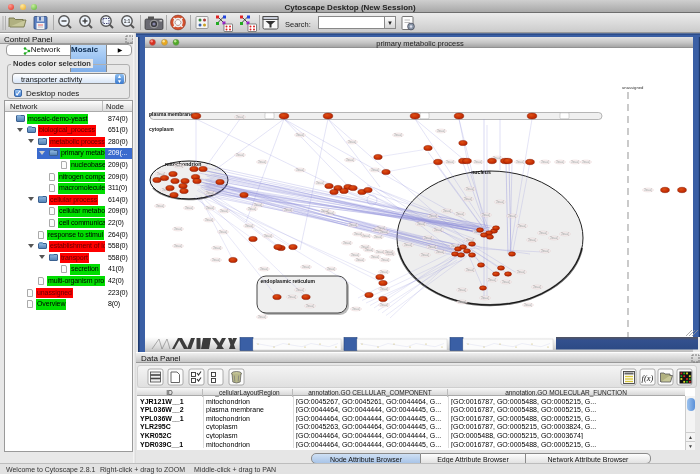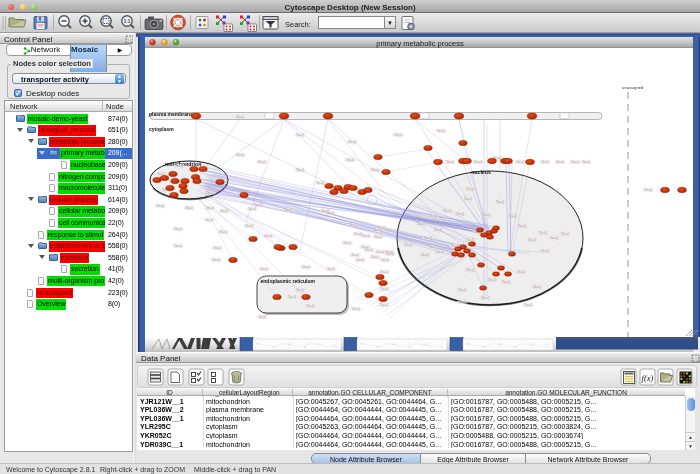--- a/index.html
+++ b/index.html
@@ -21,21 +21,21 @@
 
 #lp-head { left:0; top:33px; width:136px; height:11px; background:linear-gradient(#efefef,#c6c6c6); border-bottom:1px solid #999; border-top:1px solid #fff; }
 #lp-head span { position:absolute; left:4px; top:1px; font-size:8px; color:#111; }
 #lp-tabs { left:6px; top:44px; width:126px; height:12px; background:#fff; border:1px solid #9a9a9a; border-radius:4px; }
 #tab-net { position:absolute; left:0; top:0; width:63px; height:10px; font-size:8px; color:#111; text-align:center; line-height:10px; }
 #tab-mosaic { position:absolute; left:63px; top:0; width:37px; height:27px; background:linear-gradient(#bcdafa,#7eaeea); border-left:1px solid #8a8a8a; border-right:1px solid #8a8a8a; font-size:8px; font-weight:bold; color:#0a2a50; text-align:left; line-height:10px; }
 #tab-arrow { position:absolute; left:100px; top:0; width:26px; height:10px; font-size:6px; color:#000; text-align:center; line-height:10px; }
 #groupbox { left:7px; top:64px; width:123px; height:35px; border:1px solid #b0b0b0; border-radius:3px; }
 #gb-label { left:11px; top:59px; font-size:7.5px; font-weight:bold; color:#333; background:#e8e8e8; padding:0 2px; }
 #combo { left:12px; top:73px; width:114px; height:11px; background:linear-gradient(#ffffff,#d8e6f8); border:1px solid #8a8a8a; border-radius:3px; }
-#combo span { position:absolute; left:8px; top:1px; font-size:7.5px; color:#111;font-weight:bold; }
+#combo span { position:absolute; left:8px; top:1px; font-size:7.5px; color:#111; }
 #combo .spin { position:absolute; right:1px; top:0px; width:9px; height:9.5px; background:linear-gradient(#8fc0f2,#3a78cc); border-radius:2px; color:#fff; font-size:5px; line-height:4.5px; text-align:center; }
 #checkbox { left:14px; top:89px; width:8px; height:8px; background:linear-gradient(#9cc4f0,#4a86d8); border:1px solid #3a68a8; border-radius:2px; color:#fff; font-size:8px; line-height:8px; font-weight:bold; text-align:center; }
 #cb-label { left:26px; top:89px; font-size:8px; color:#111; }
 #treebox { left:4px; top:100px; width:129px; height:352px; background:#fff; border:1px solid #9a9a9a; }
 #tree-head { position:absolute; left:0; top:0; width:127px; height:11px; background:linear-gradient(#fdfdfd,#dcdcdc); border-bottom:1px solid #aaa; }
 #tree-head .c1 { position:absolute; left:5px; top:1px; font-size:7.5px; color:#222; }
 #tree-head .c2 { position:absolute; left:101px; top:1px; font-size:7.5px; color:#222; }
 #tree-head .vline { position:absolute; left:97px; top:0; width:1px; height:11px; background:#bbb; }
 .trow { position:absolute; left:0; width:127px; height:11.6px; font-size:7px; letter-spacing:-0.1px; white-space:nowrap; }
 .trow .hl { position:absolute; top:0.5px; height:10.5px; line-height:10.5px; padding:0 1px; overflow:hidden; }

